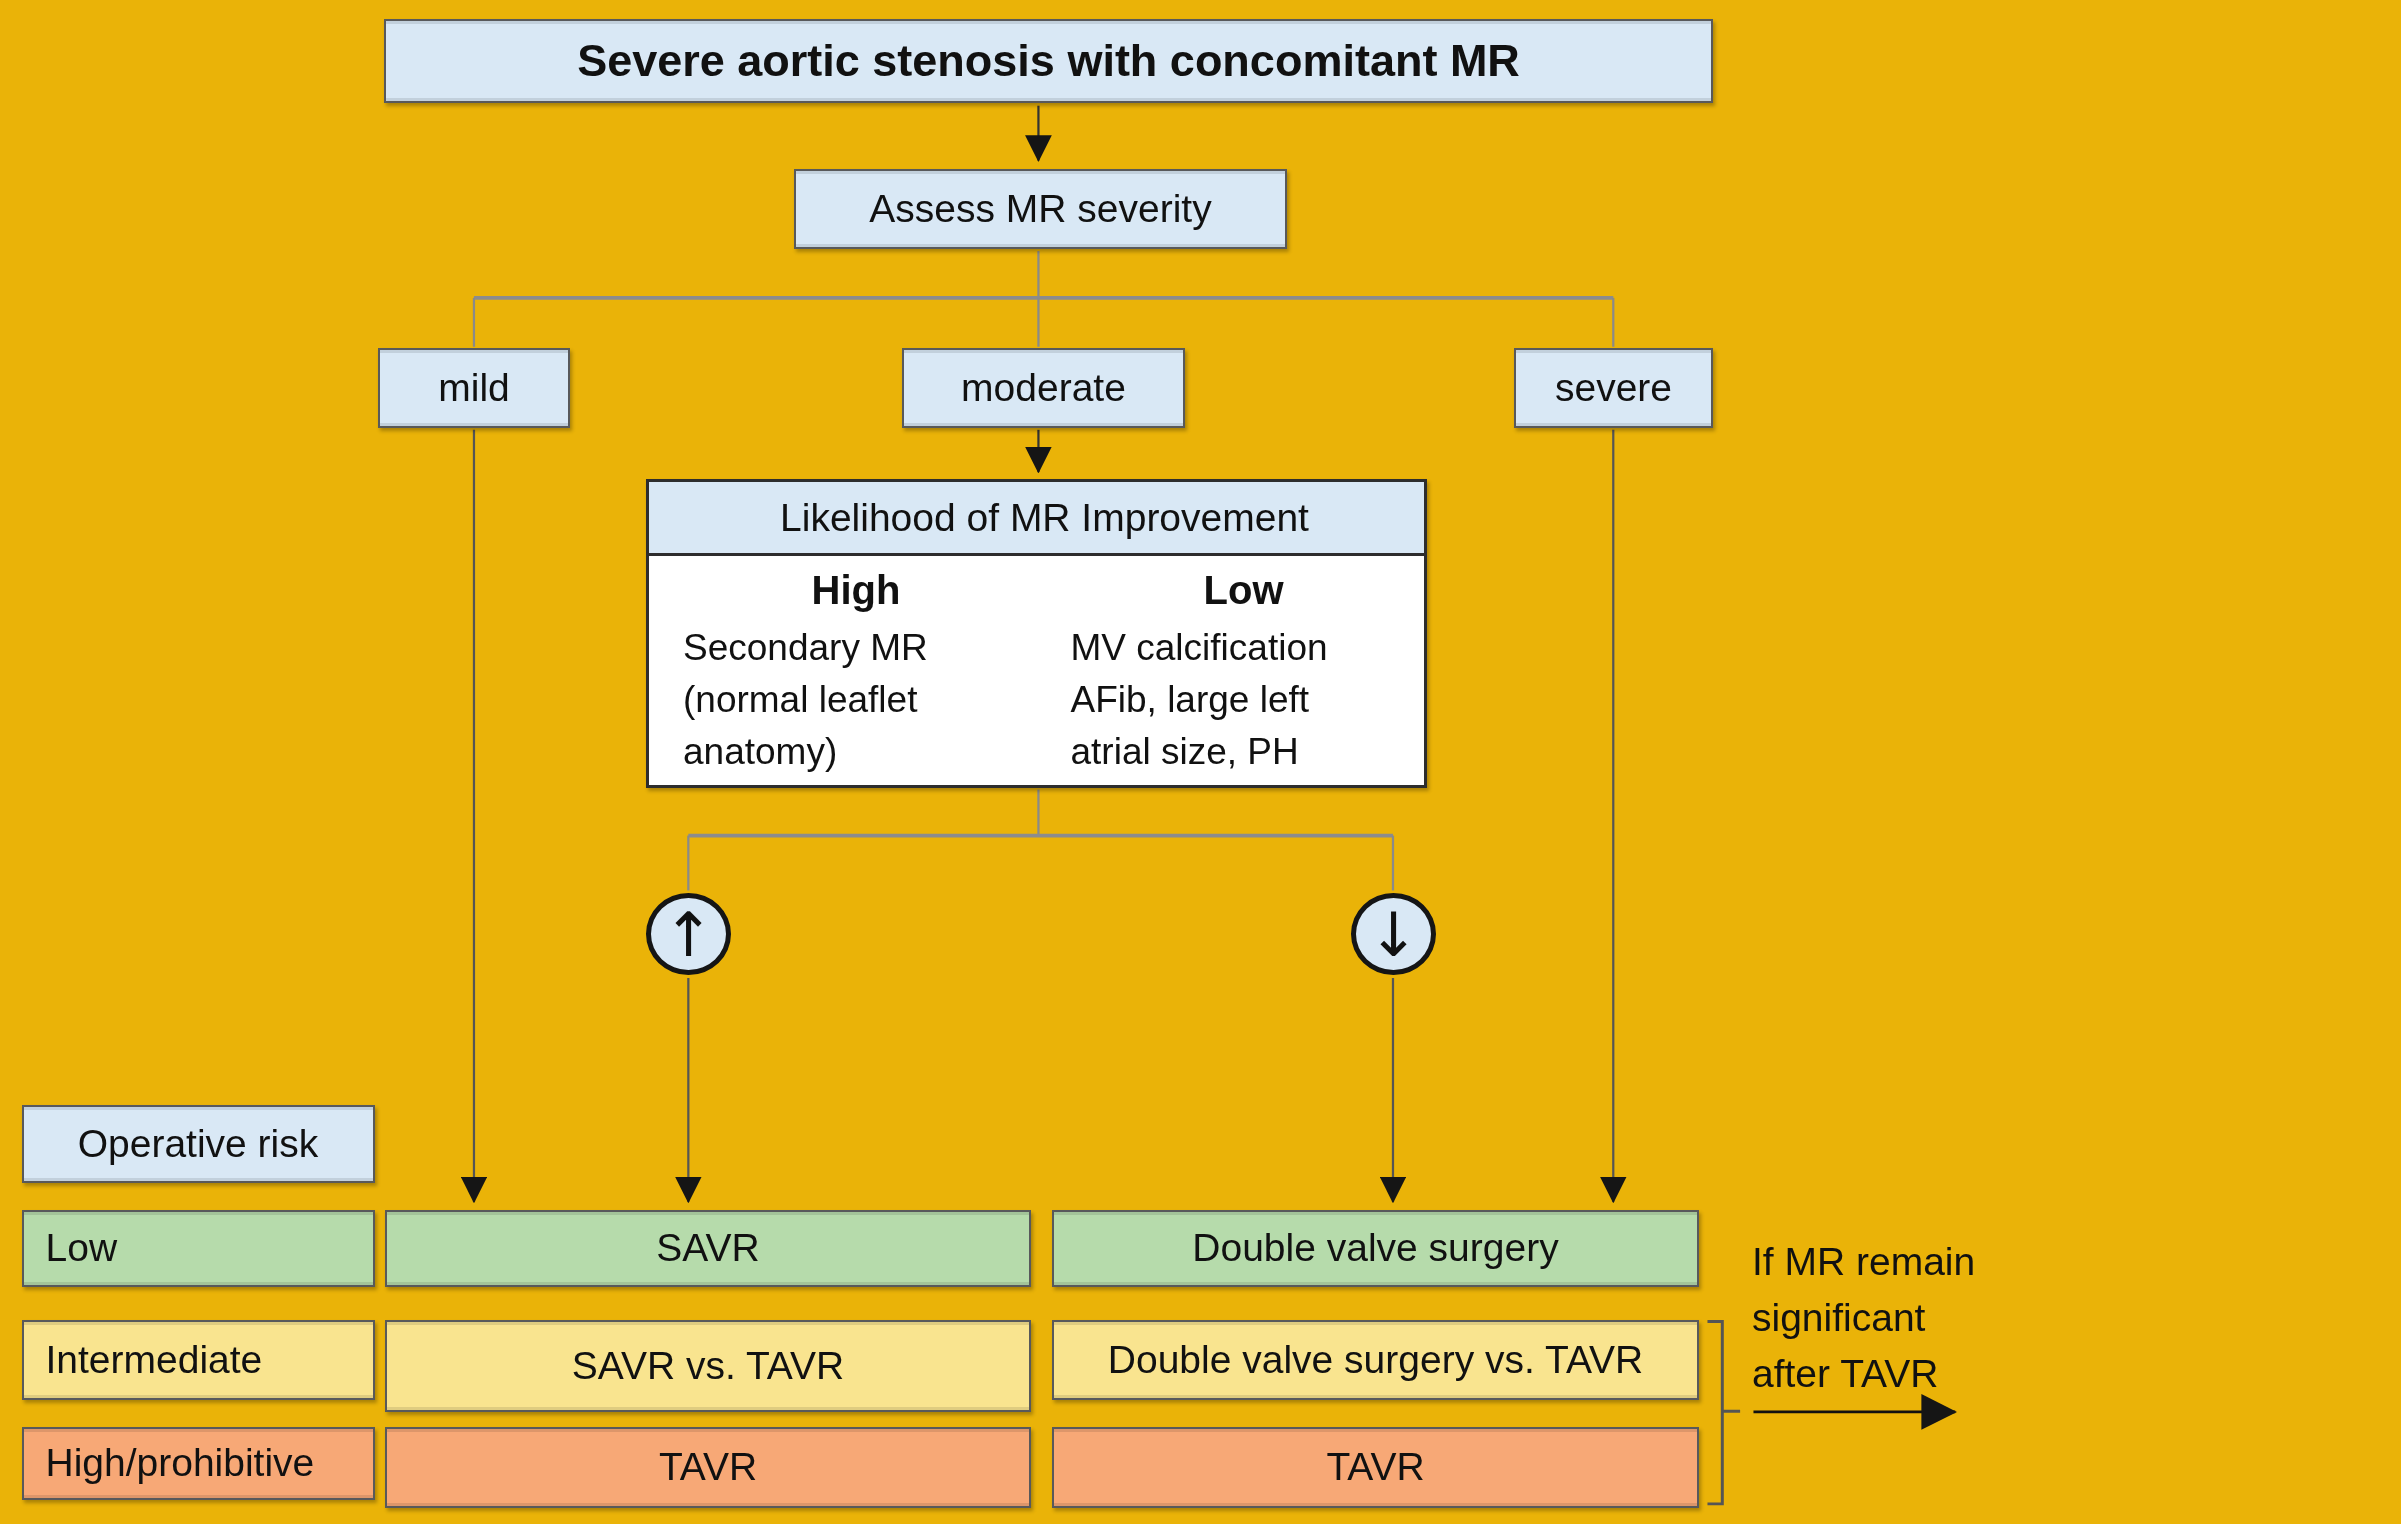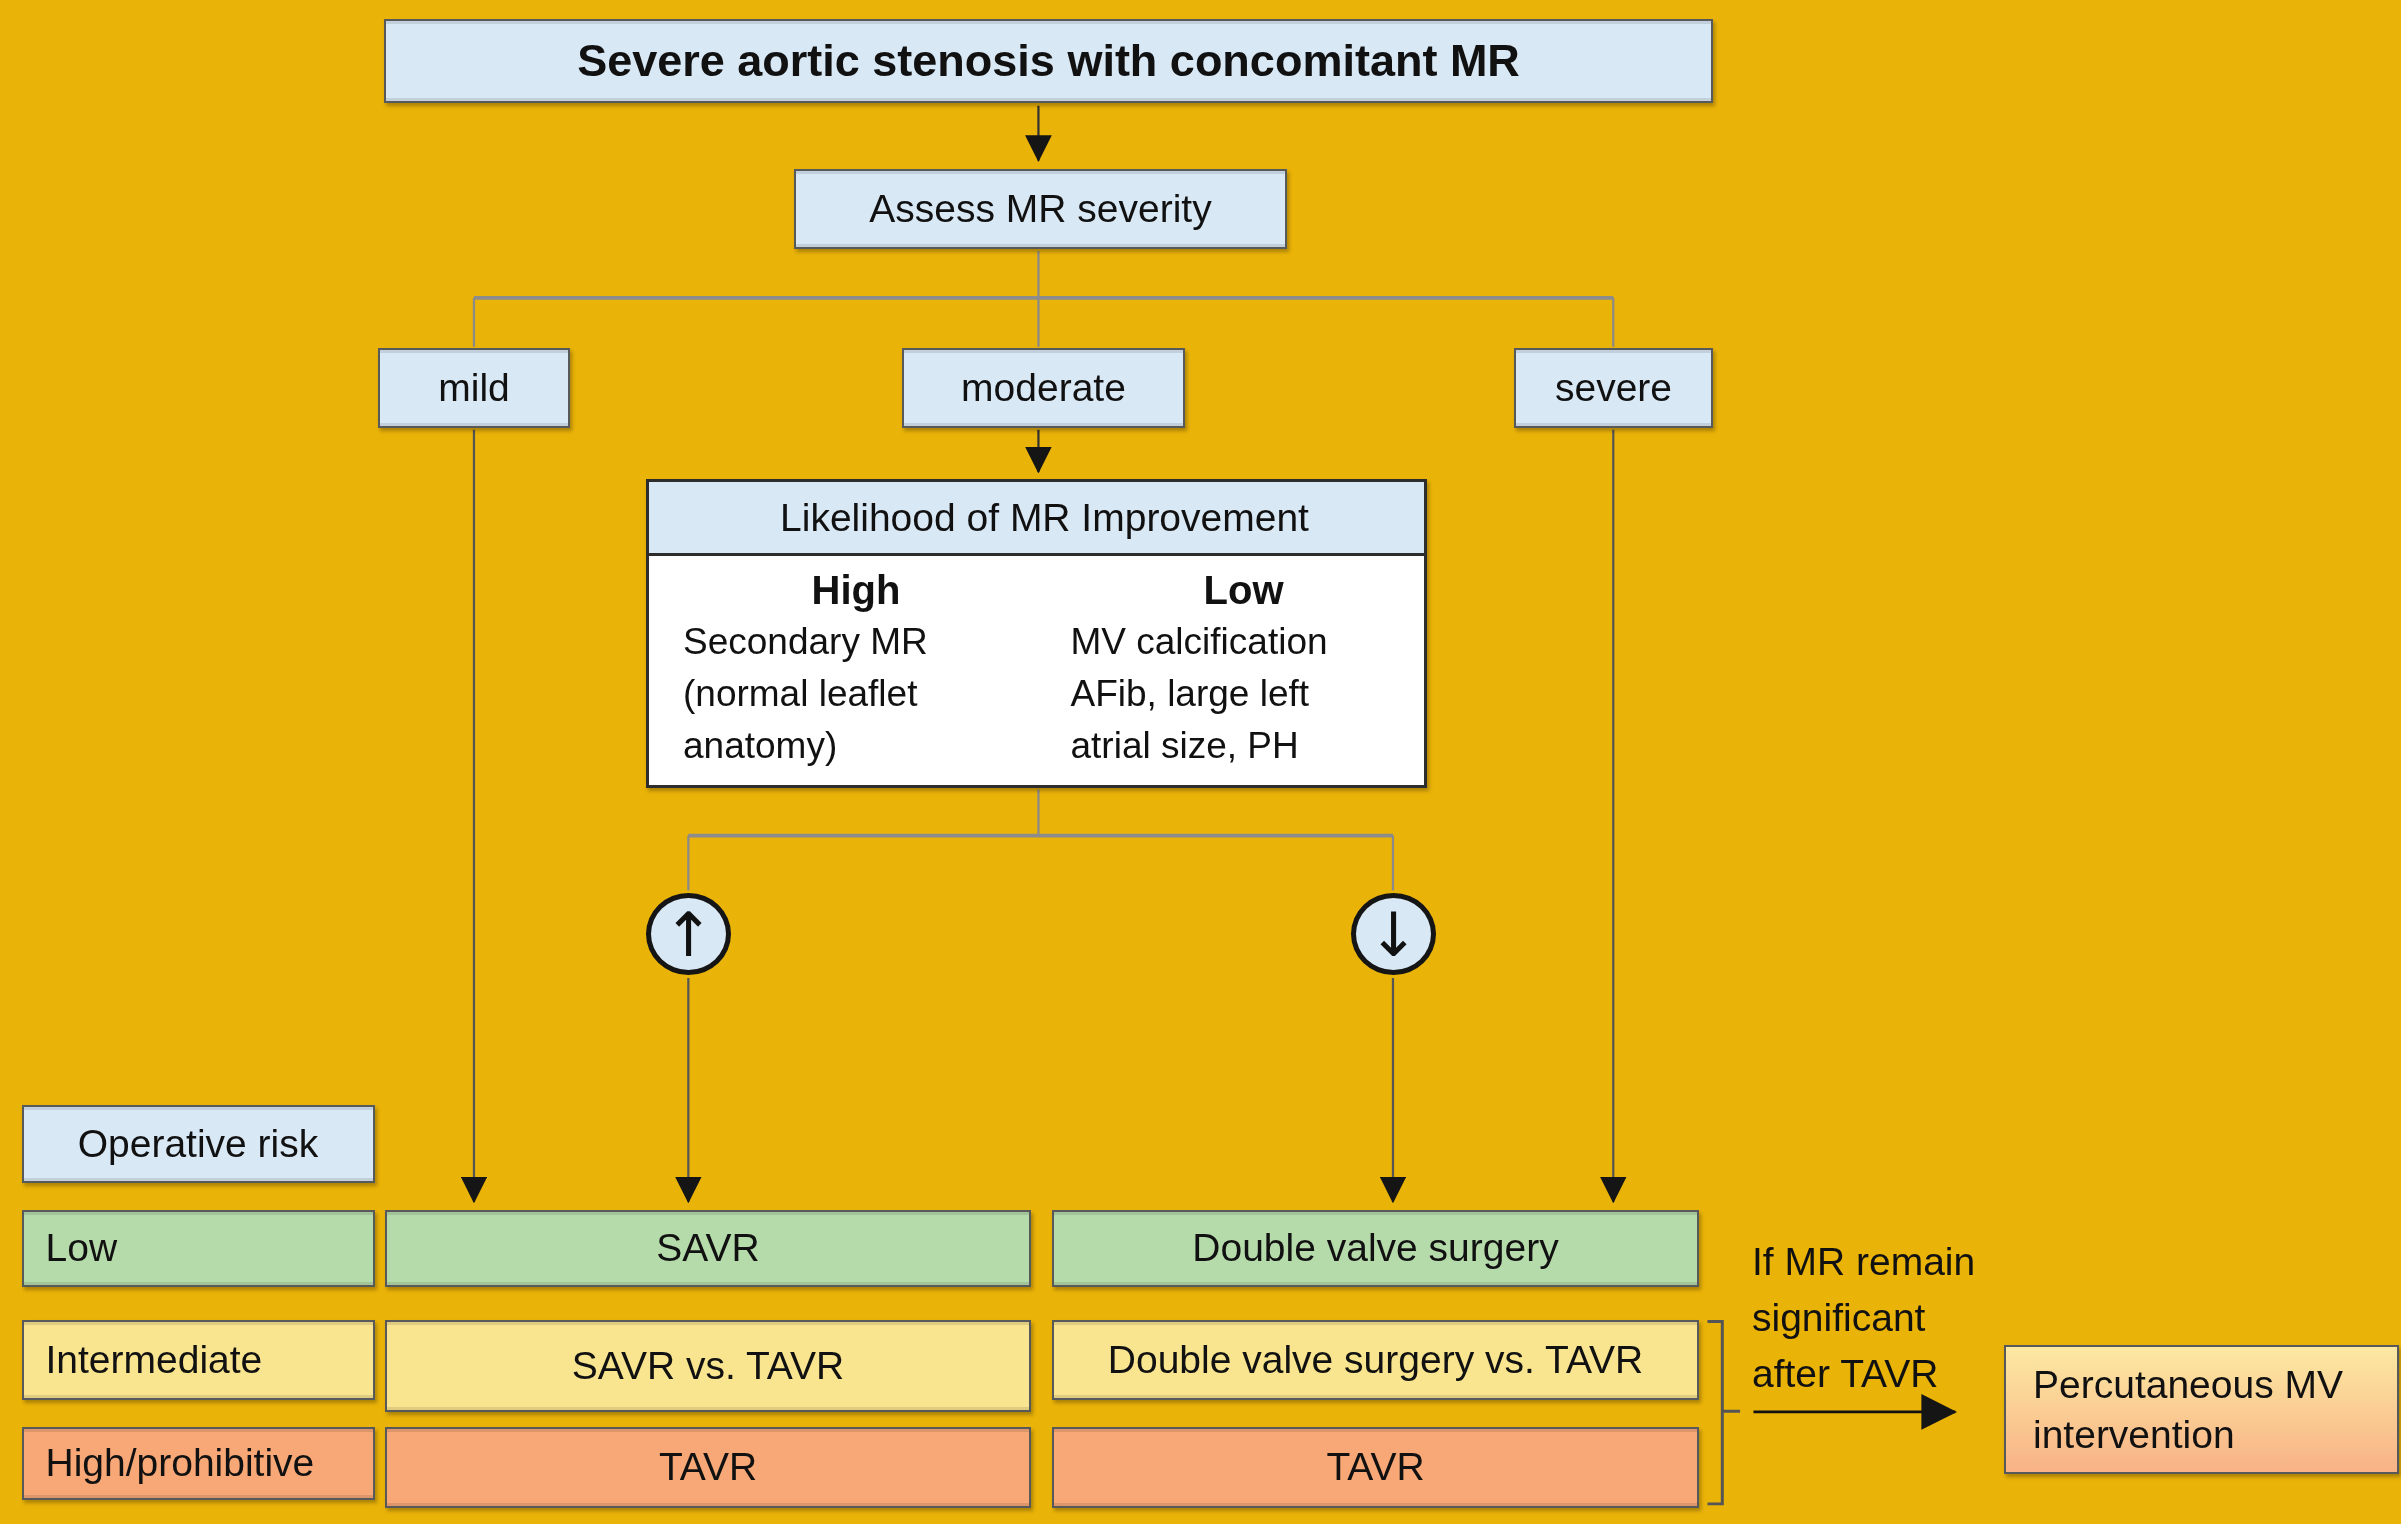--- a/index.html
+++ b/index.html
@@ -33,21 +33,21 @@
   }
   .panel-header {
     height:74px; background:var(--blue);
     border-bottom:3px solid #2d2d2d;
     display:flex; align-items:center; justify-content:center;
     font-size:39px;
     padding-left:16px;
   }
   .panel-body { flex:1; display:flex; }
   .pcol { flex:1; padding:12px 7.4px 0 34px; display:flex; flex-direction:column; }
-  .pcol-title { font-weight:bold; font-size:40px; text-align:center; margin-bottom:3px; }
+  .pcol-title { font-weight:bold; font-size:40px; text-align:center; margin-bottom:9px; }
   .pcol-desc  { font-size:37px; line-height:52px; white-space:pre-line; text-align:left; }
 
   .circle {
     position:absolute; z-index:1; width:85px; height:82px;
     border-radius:50%; background:var(--blue); border:5.2px solid #151515;
     display:flex; align-items:center; justify-content:center;
     font-family:"DejaVu Sans", sans-serif; font-size:61px; color:#111;
   }
 
   .note { position:absolute; z-index:1; font-size:39px; line-height:56px; white-space:pre-line; }
@@ -141,19 +141,15 @@
   <div class="box yellow" style="left:1052px; top:1320px; width:647px; height:80px;">Double valve surgery vs. TAVR</div>
 
   <div class="box orange left" style="left:21.5px; top:1427px; width:353px; height:73px;text-align:center;">High/prohibitive</div>
   <div class="box orange" style="left:385px; top:1427px; width:646px; height:81px;">TAVR</div>
   <div class="box orange" style="left:1052px; top:1427px; width:647px; height:81px;">TAVR</div>
 
   <div class="note" style="left:1752px; top:1234px; width:445px;">If MR remain
 significant
 after TAVR</div>
 
-  <div class="grad" style="left:2004px; top:1345px; width:395px; height:129px;">
-    <div class="grad-inner">Percutaneous MV
-intervention</div>
-  </div>
 
 </div>
 
 
 </body></html>

